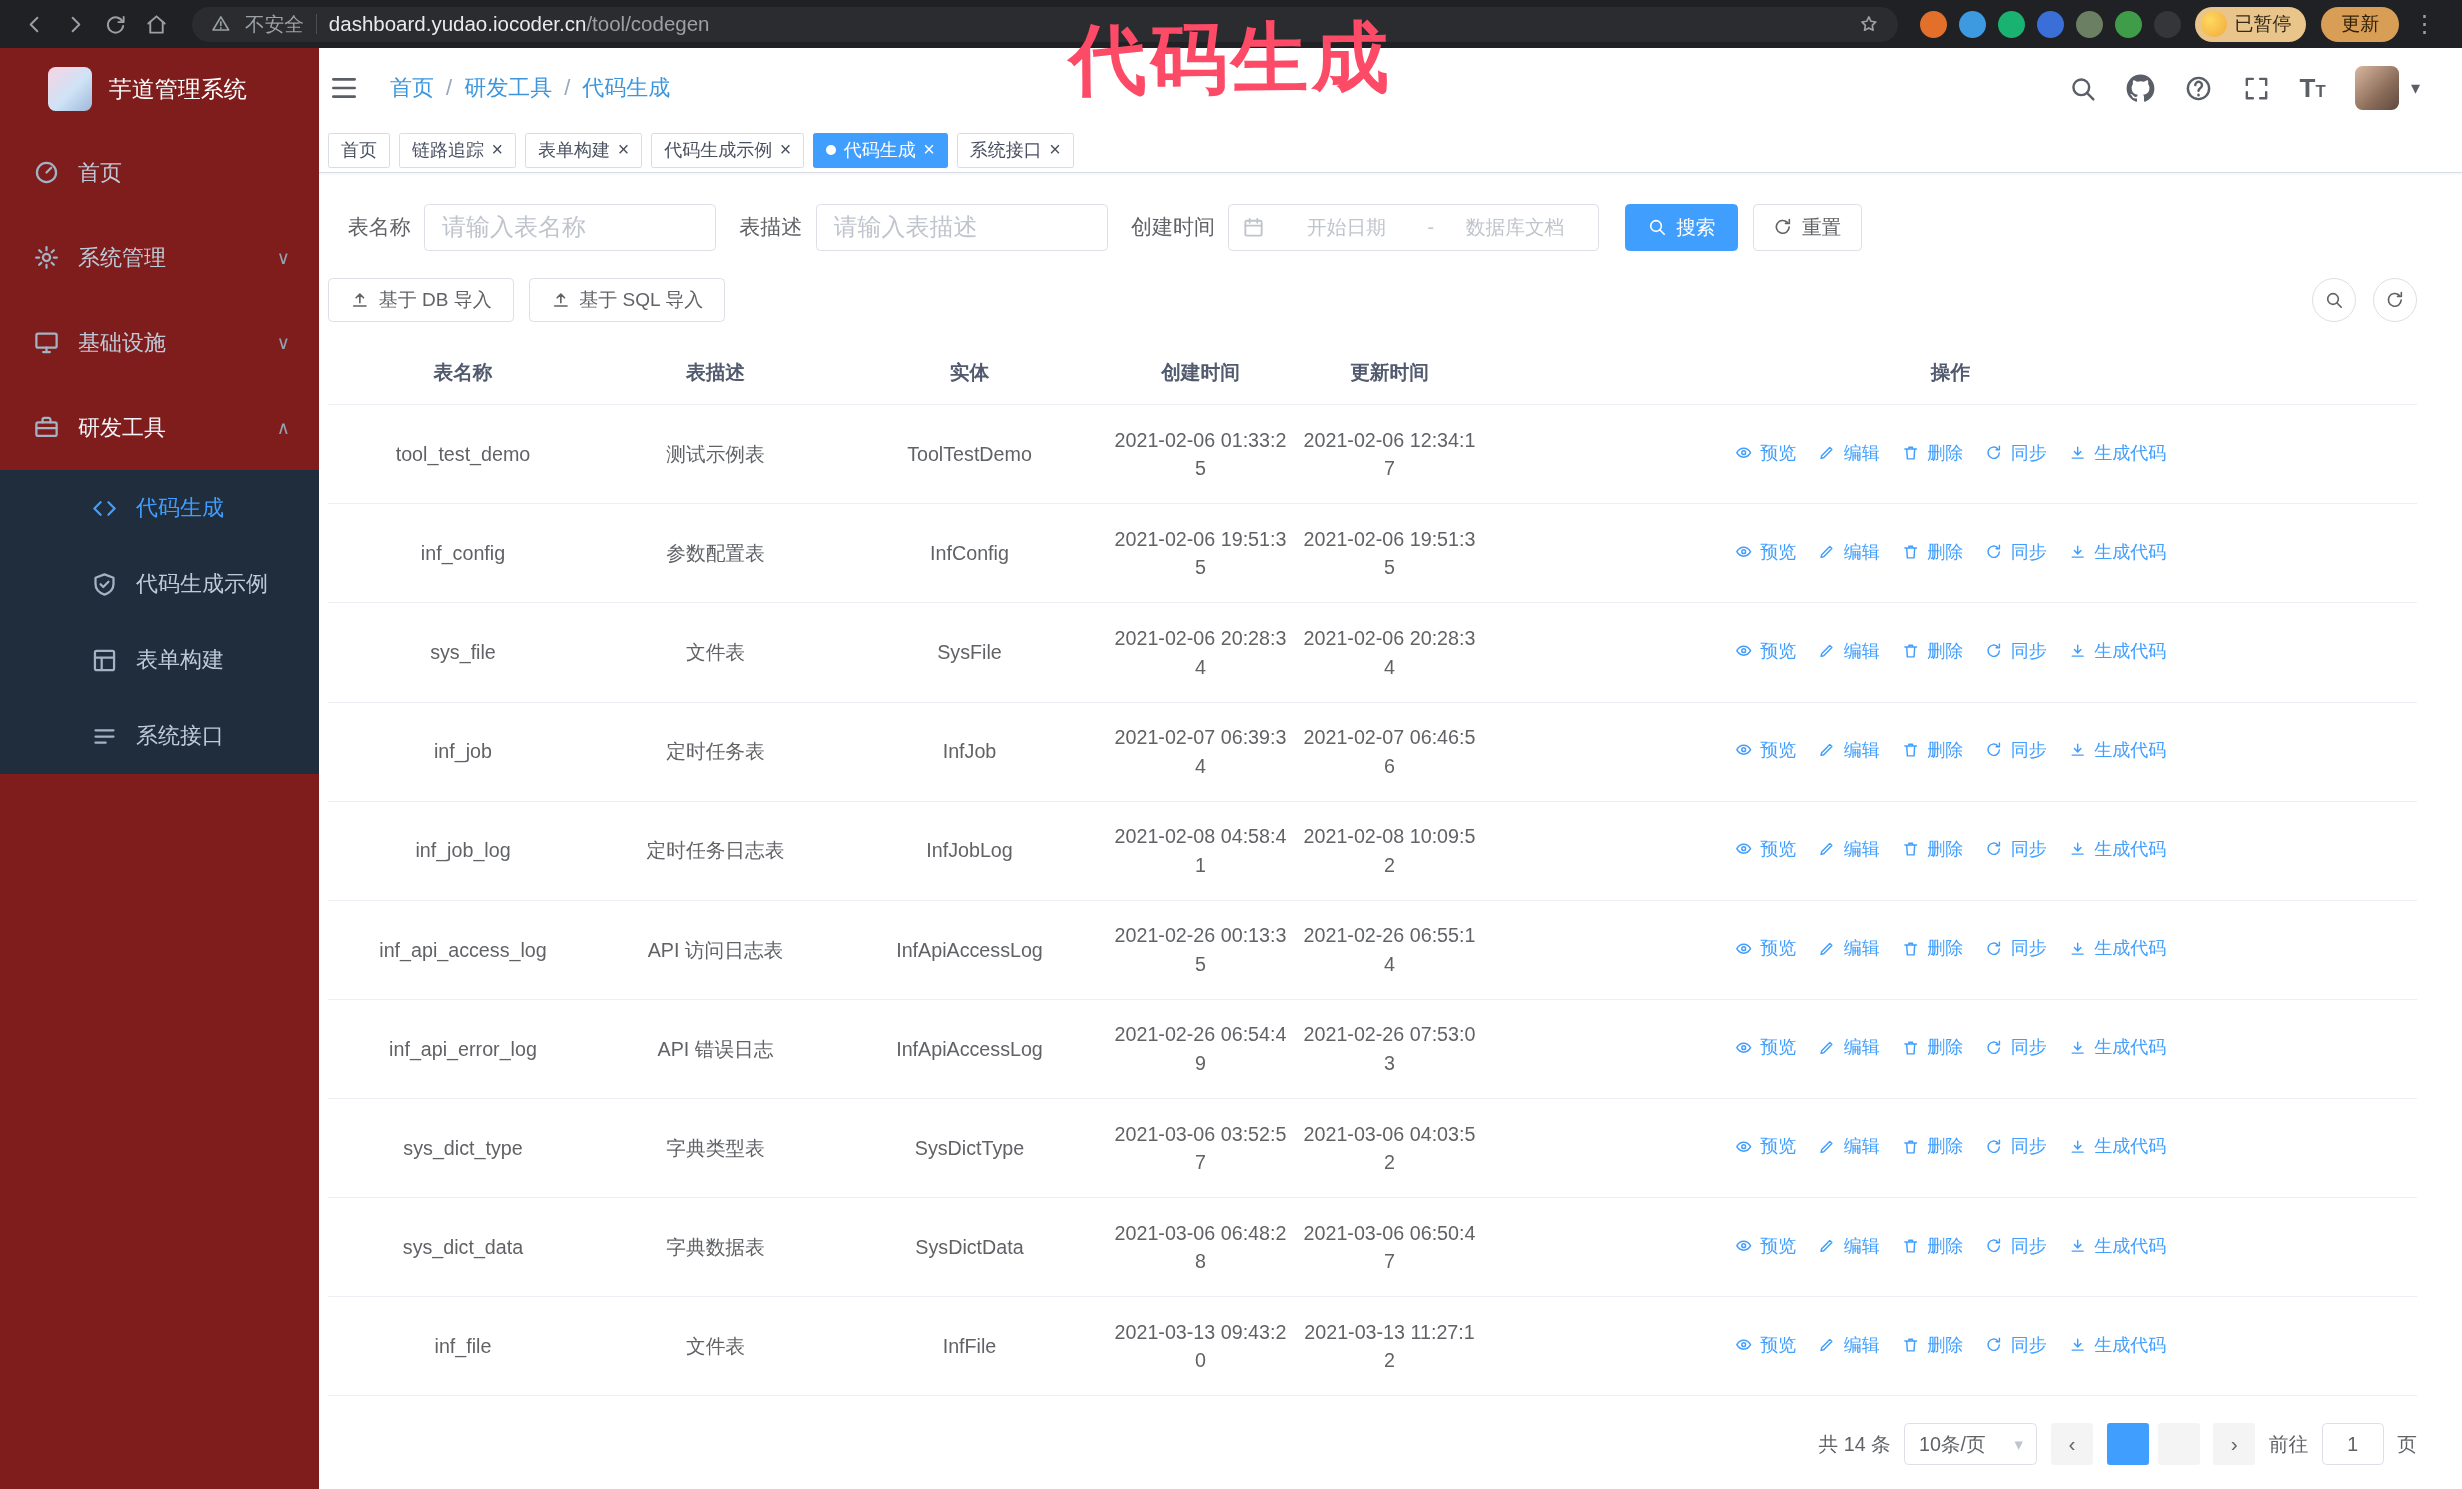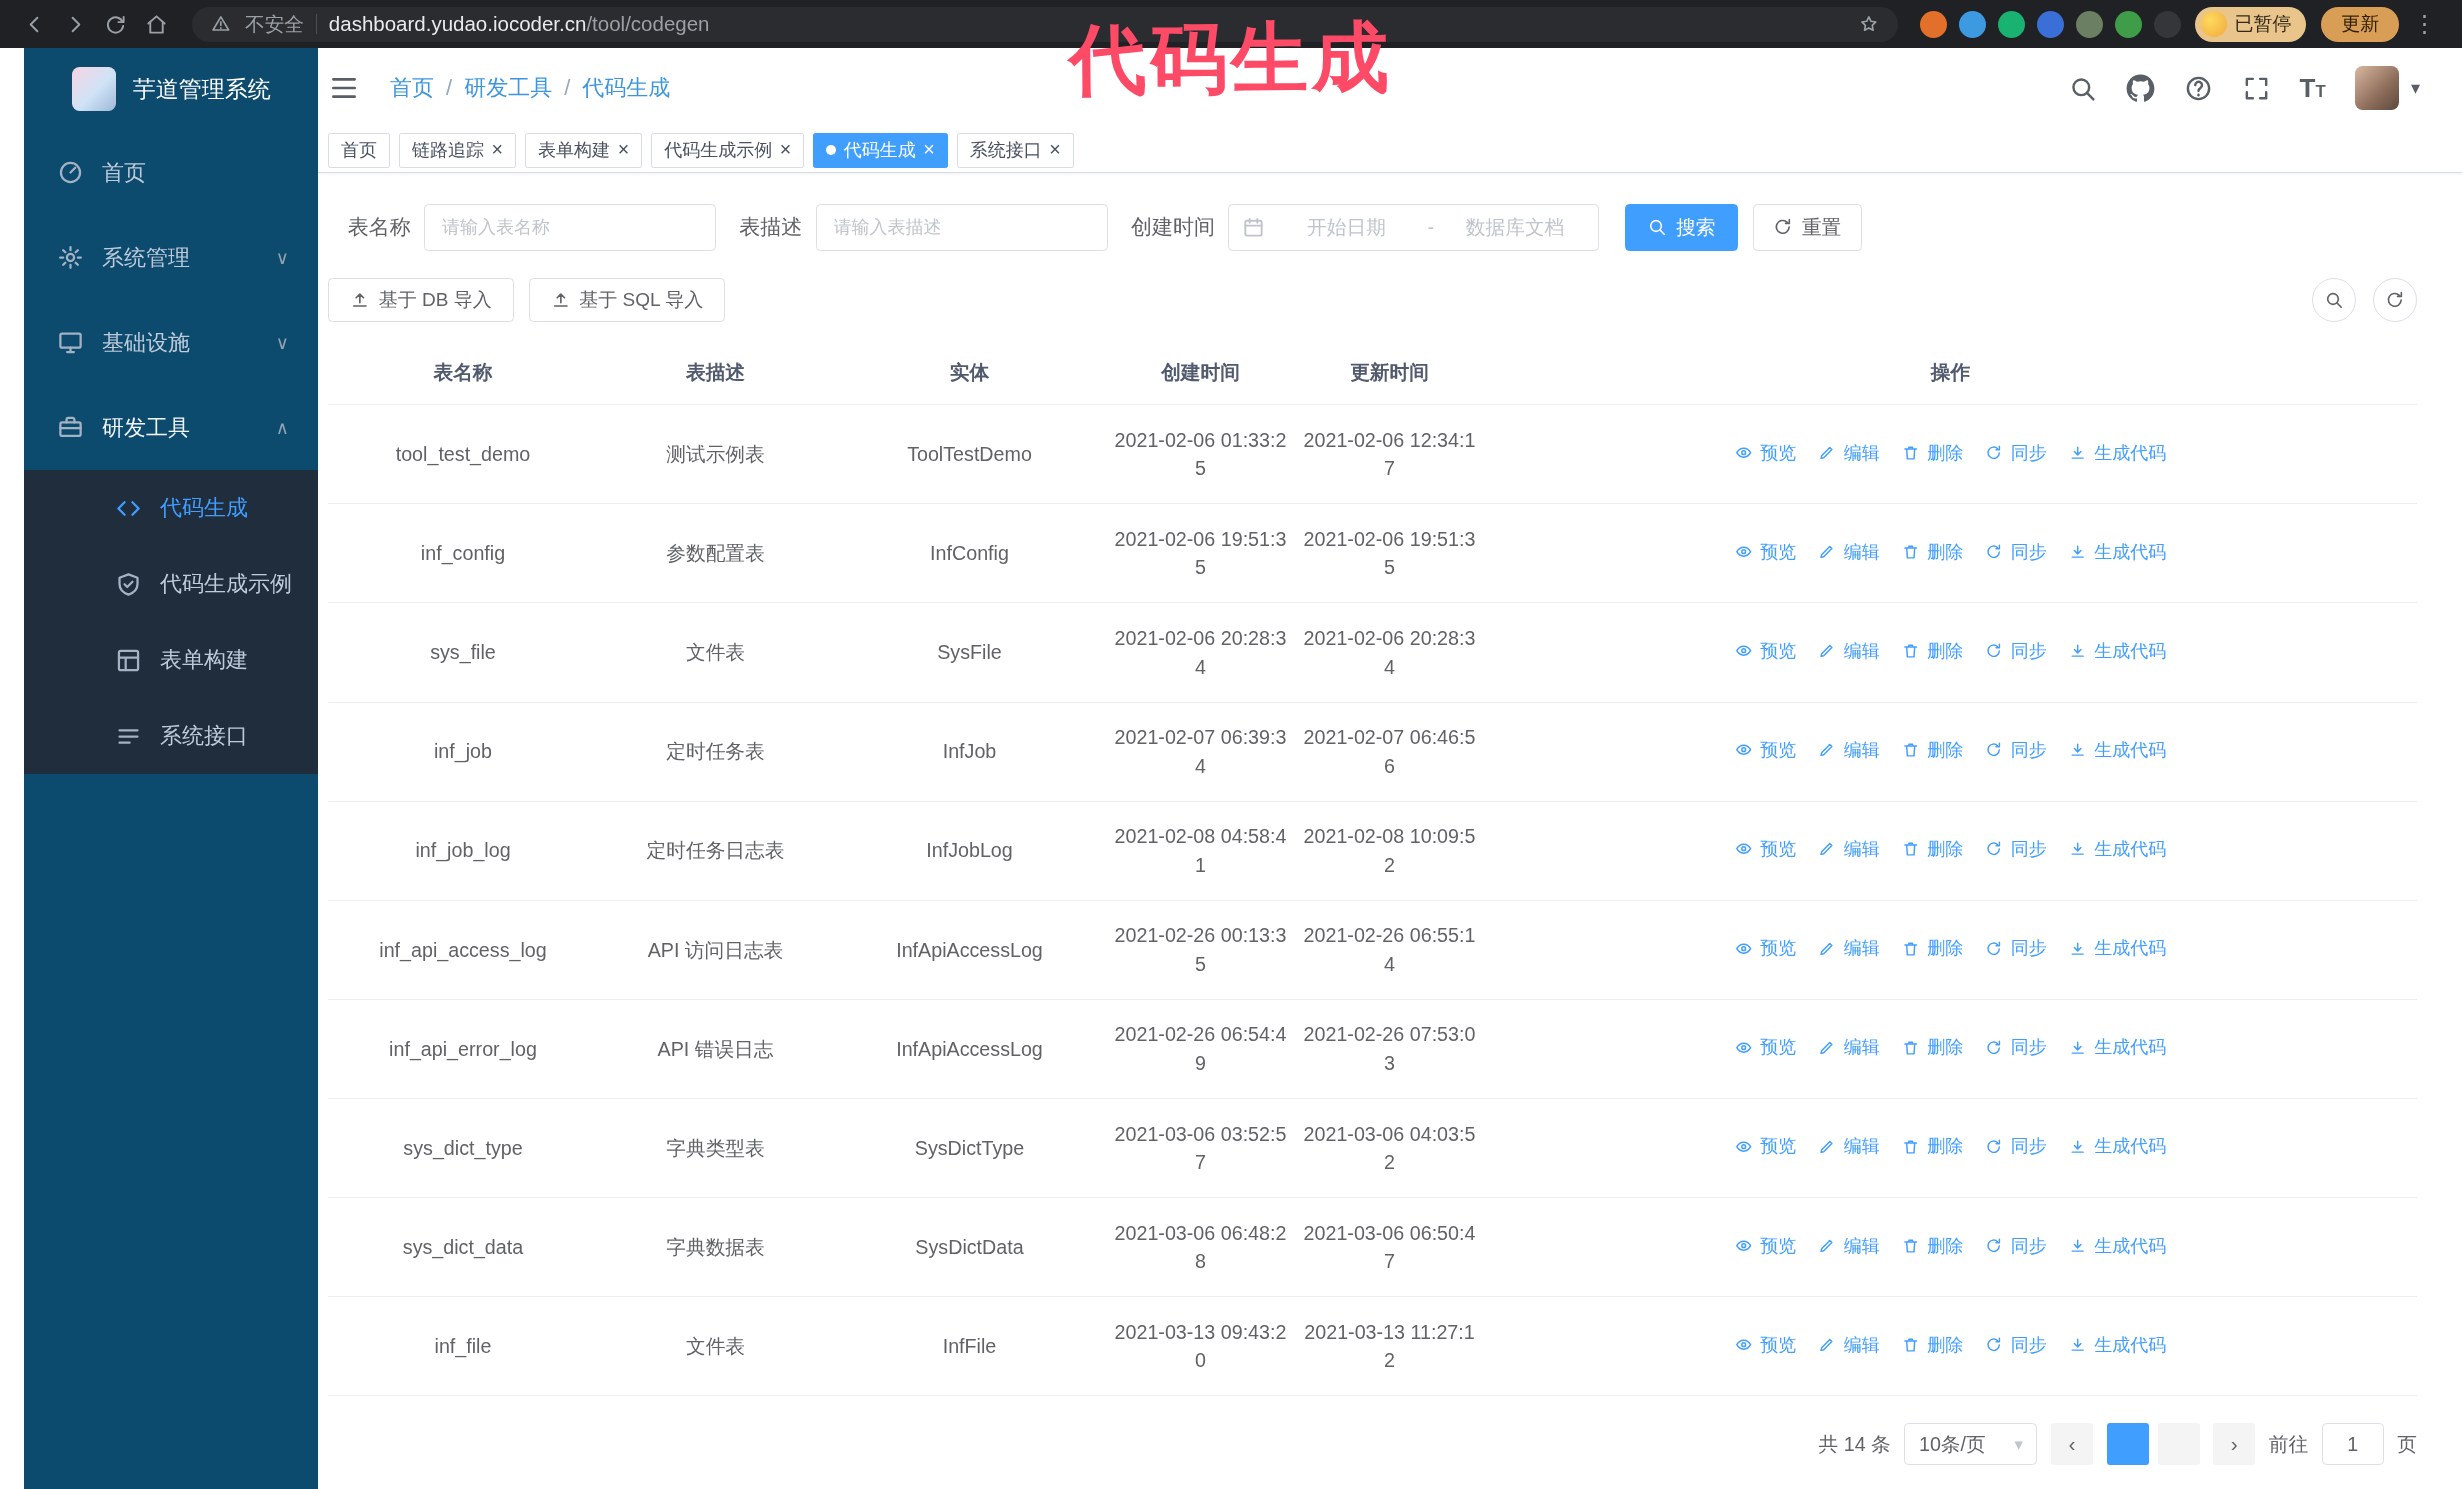--- a/index.html
+++ b/index.html
@@ -24,21 +24,21 @@
   .ext{width:27px;height:27px;border-radius:50%;display:inline-flex;align-items:center;justify-content:center;color:#fff;font-size:16px;font-weight:700;}
   .profile-chip{height:35px;border-radius:17.4px;background:#e9c58c;display:inline-flex;align-items:center;gap:7.6px;padding:0 15px 0 6px;color:#332916;font-size:19px;white-space:nowrap;cursor:pointer;}
   .chip-avatar{width:26px;height:26px;border-radius:50%;background:radial-gradient(circle at 35% 35%,#ffd95e,#f0a93c);}
   .update-pill{height:35px;border-radius:17.4px;background:#d99e56;color:#2f1f05;display:inline-flex;align-items:center;padding:0 19.7px;font-size:19px;margin-left:9px;cursor:pointer;}
   .kebab{color:#9aa0a6;font-size:24px;padding:0 7.6px;cursor:pointer;}
 
   
   .annotation{position:absolute;top:7.6px;left:50%;transform:translateX(-50%) rotate(-0.5deg);z-index:40;color:#fc4a67;font-size:77px;font-weight:700;letter-spacing:3.8px;white-space:nowrap;pointer-events:none;}
 
   
-  .sidebar{position:absolute;top:48px;left:0;bottom:0;width:294px;background:#0c4a6e;z-index:2;margin-left:24px;}
+  .sidebar{position:absolute;top:48px;left:0;bottom:0;width:319px;background:#7f1d1d;z-index:2;}
   .logo{height:82px;display:flex;align-items:center;gap:16.7px;padding:0 12px 0 48px;cursor:pointer;}
   .logo-img{width:44px;height:44px;border-radius:7.6px;background:linear-gradient(135deg,#f7d4e2 0%,#cfe3f7 55%,#9fb8d8 100%);flex:none;}
   .logo-title{color:#fff;font-size:23px;white-space:nowrap;}
   .menu-item{height:85px;display:flex;align-items:center;gap:18px;padding:0 29px 0 33px;color:#bfcbd9;font-size:22px;cursor:pointer;white-space:nowrap;}
   .menu-item .micon{width:27px;height:27px;display:inline-flex;color:#a3b3c4;flex:none;}
   .menu-item .micon svg{width:27px;height:27px;}
   .menu-item .chev{margin-left:auto;color:#93a2b1;font-size:18px;}
   .menu-item.expanded{color:#f0f3f8;}
   .submenu{background:#1f2d3d;}
   .submenu .menu-item{height:76px;padding-left:91px;font-size:22px;}
@@ -68,21 +68,21 @@
   .tag .dot{display:none;width:9.8px;height:9.8px;border-radius:50%;background:#fff;}
   .tag.active{background:#409eff;border-color:#409eff;color:#fff;}
   .tag.active .dot{display:inline-block;}
   .tag .close{font-size:19.7px;line-height:1;}
 
   
   .content{flex:1;padding:26px 45px 0 33px;overflow:hidden;position:relative;}
   .filter-row{display:flex;align-items:center;font-size:21px;color:#606266;margin:4.5px 0 27px;}
   .f-label{margin:0 13.6px 0 23px;white-space:nowrap;}
   .f-label:first-child{margin-left:19.7px;}
-  .f-input{width:292px;height:47px;border:0.8px solid #dcdfe6;border-radius:4.5px;padding:0 16.7px;font-size:18px;color:#c2410c;outline:none;font-family:inherit;background:#fff;}
+  .f-input{width:292px;height:47px;border:0.8px solid #dcdfe6;border-radius:4.5px;padding:0 16.7px;font-size:24px;color:#c2410c;outline:none;font-family:inherit;background:#fff;}
   .f-input::placeholder{color:#c0c4cc;}
   .date-range{width:371px;height:47px;border:0.8px solid #dcdfe6;border-radius:4.5px;display:flex;align-items:center;gap:10.6px;padding:0 13px;font-size:19.7px;color:#c0c4cc;cursor:pointer;}
   .date-range .dicon{width:23px;height:23px;color:#c0c4cc;display:inline-flex;}
   .date-range .dicon svg{width:23px;height:23px;}
   .dph{flex:1;text-align:center;white-space:nowrap;}
   .btn{display:inline-flex;align-items:center;gap:9px;border-radius:4.5px;font-size:19.7px;cursor:pointer;border:0.8px solid #dcdfe6;background:#fff;color:#606266;font-family:inherit;}
   .btn .bticon{width:19.7px;height:19.7px;display:inline-flex;}
   .btn .bticon svg{width:19.7px;height:19.7px;}
   .btn-search{background:#409eff;border-color:#409eff;color:#fff;height:47px;padding:12px 21px;margin-left:26px;}
   .btn-reset{height:47px;padding:0 19.7px;margin-left:15px;}

